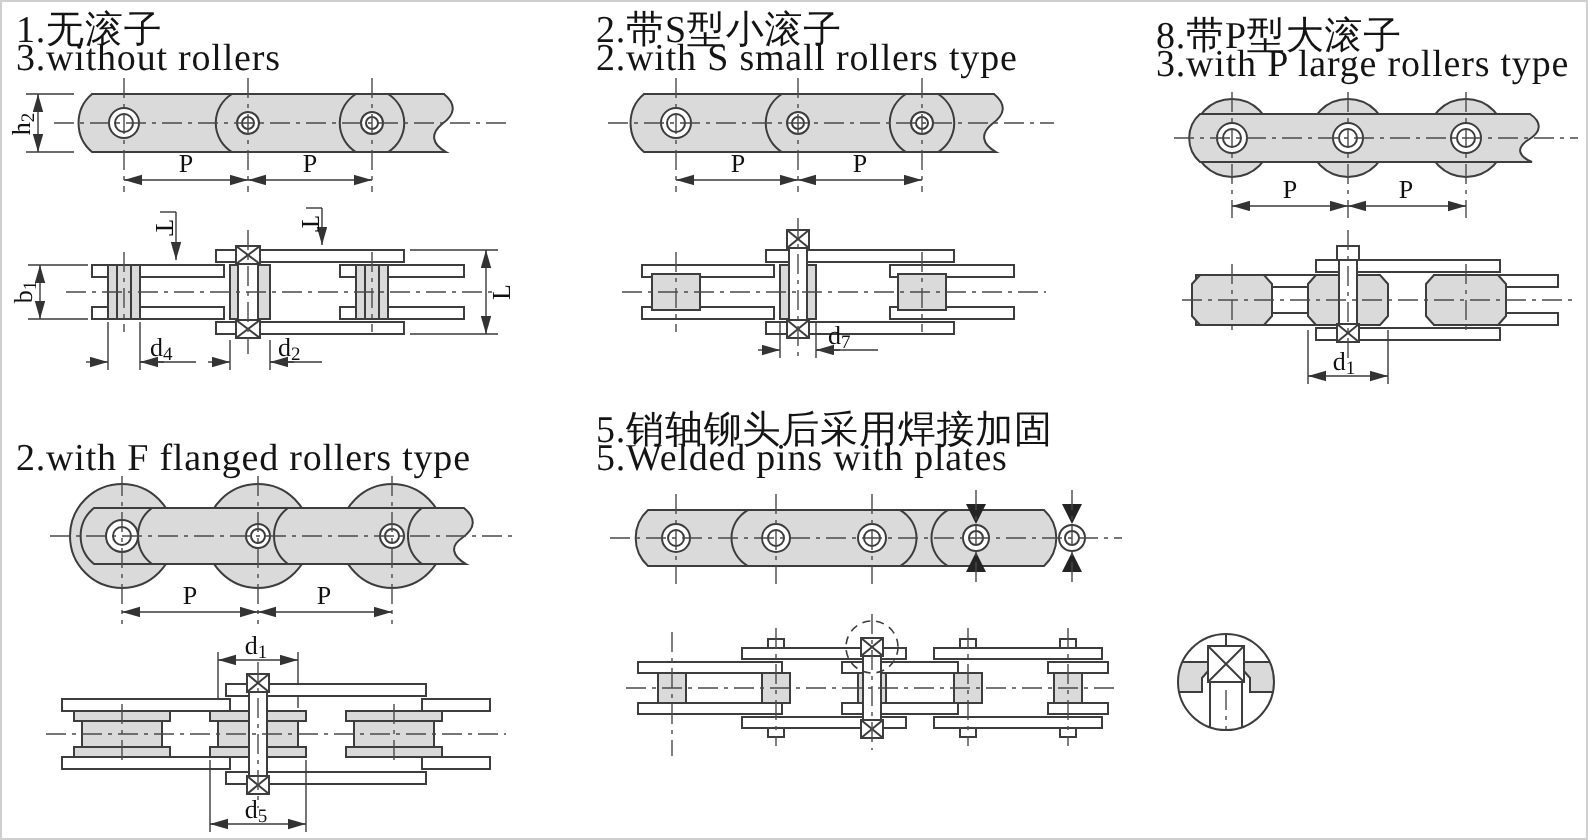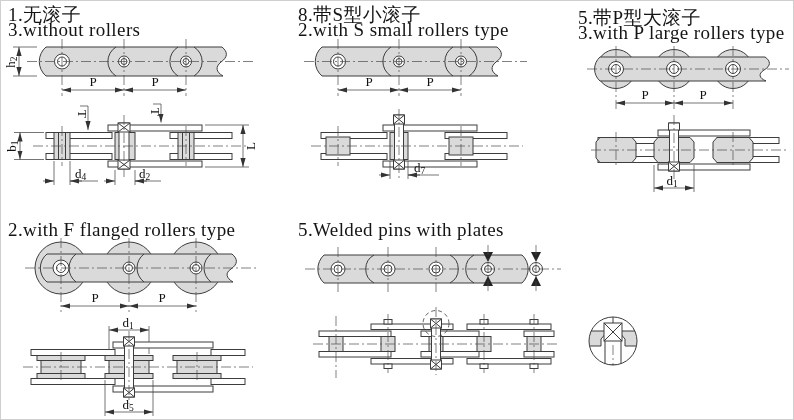--- a/index.html
+++ b/index.html
@@ -18,25 +18,26 @@
   text.dt{font-family:"Liberation Serif","DejaVu Serif",serif;font-size:13px;fill:#111;}
   text.dt .sub{font-size:9.5px;}
 </style>
 </head>
 <body>
 
 <div class="canvas">
 
   <div class="title" style="left:7px;top:1px">1.无滚子</div>
   <div class="title" style="left:7px;top:18px">3.without rollers</div>
-  <div class="title" style="left:297px;top:1px">8.带S型小滚子</div>
+  <div class="title" style="left:297px;top:1px">2.带S型小滚子</div>
   <div class="title" style="left:297px;top:18px">2.with S small rollers type</div>
-  <div class="title" style="left:577px;top:4px">5.带P型大滚子</div>
+  <div class="title" style="left:577px;top:4px">8.带P型大滚子</div>
   <div class="title" style="left:577px;top:21px">3.with P large rollers type</div>
   <div class="title" style="left:7px;top:218px">2.with F flanged rollers type</div>
+  <div class="title" style="left:297px;top:201px">5.销轴铆头后采用焊接加固</div>
   <div class="title" style="left:297px;top:218px">5.Welded pins with plates</div>
 
   <svg class="draw" width="794" height="420" viewBox="0 0 794 420">
     <defs>
       <marker id="arr" markerWidth="10" markerHeight="6" refX="9" refY="2.6" orient="auto-start-reverse" markerUnits="userSpaceOnUse">
         <path d="M0,0 L9,2.6 L0,5.2 Z" fill="#333"></path>
       </marker>
       <clipPath id="dclip">
           <circle cx="612" cy="340" r="24"></circle>
         </clipPath>

